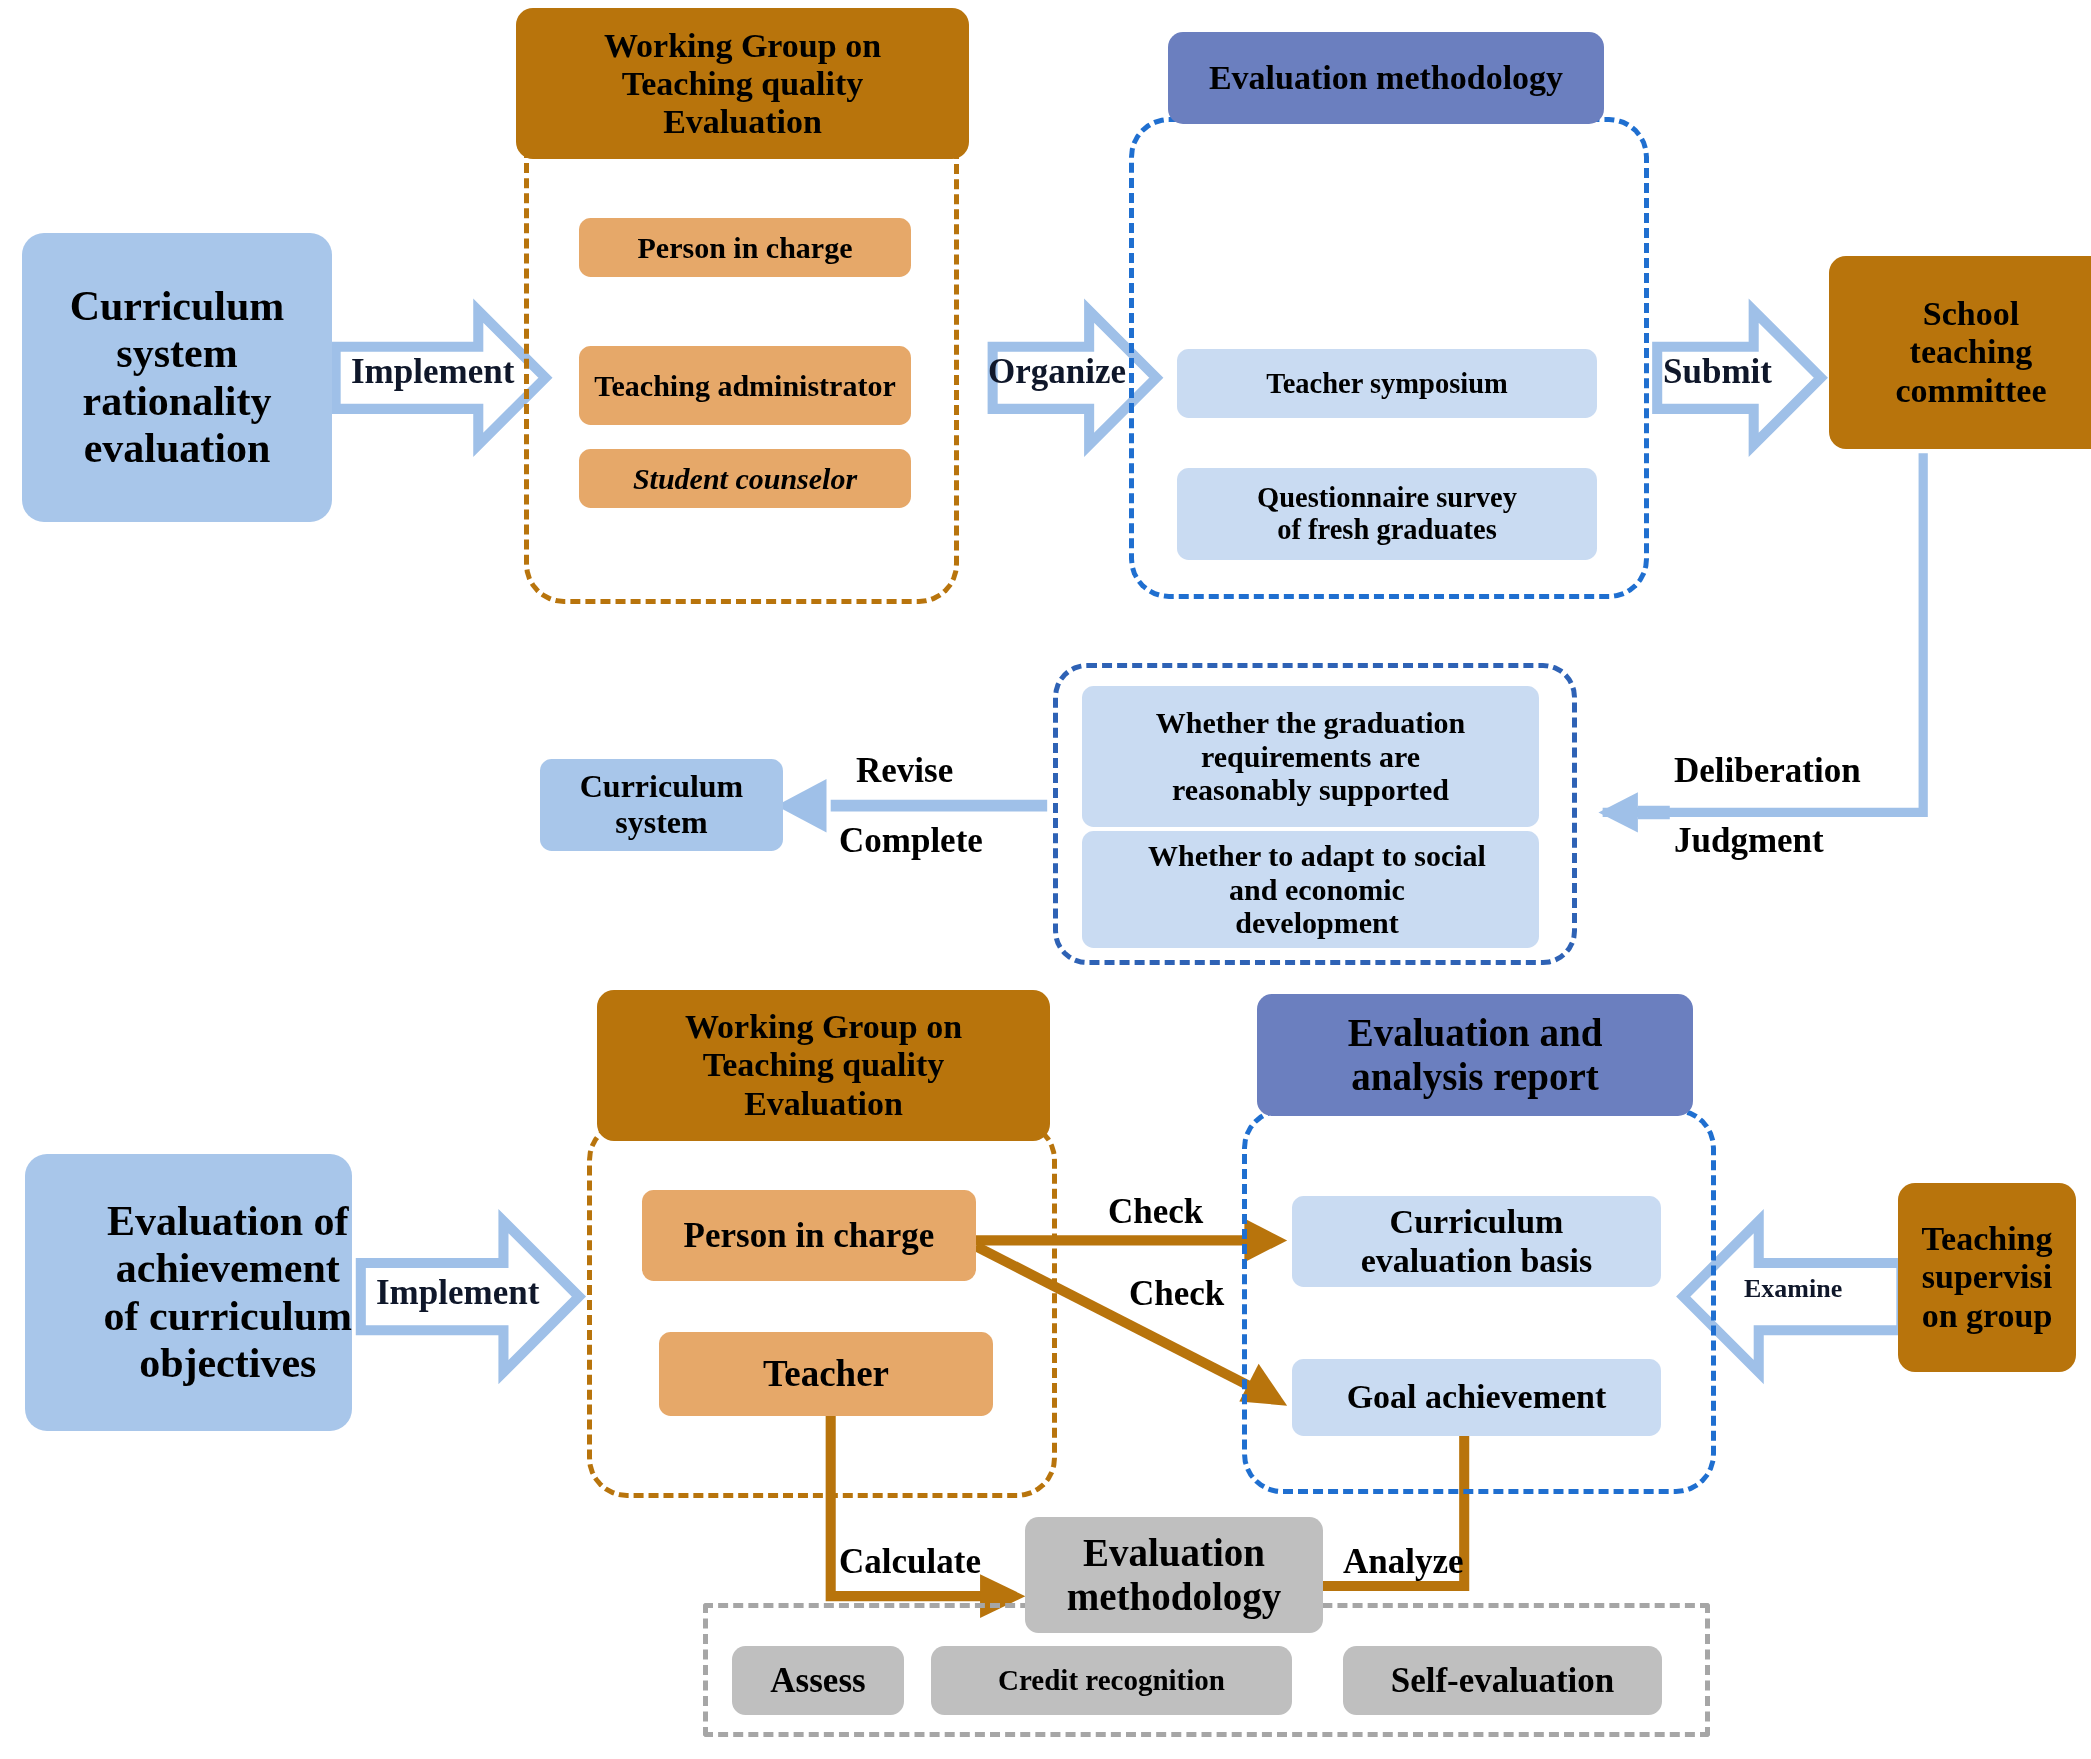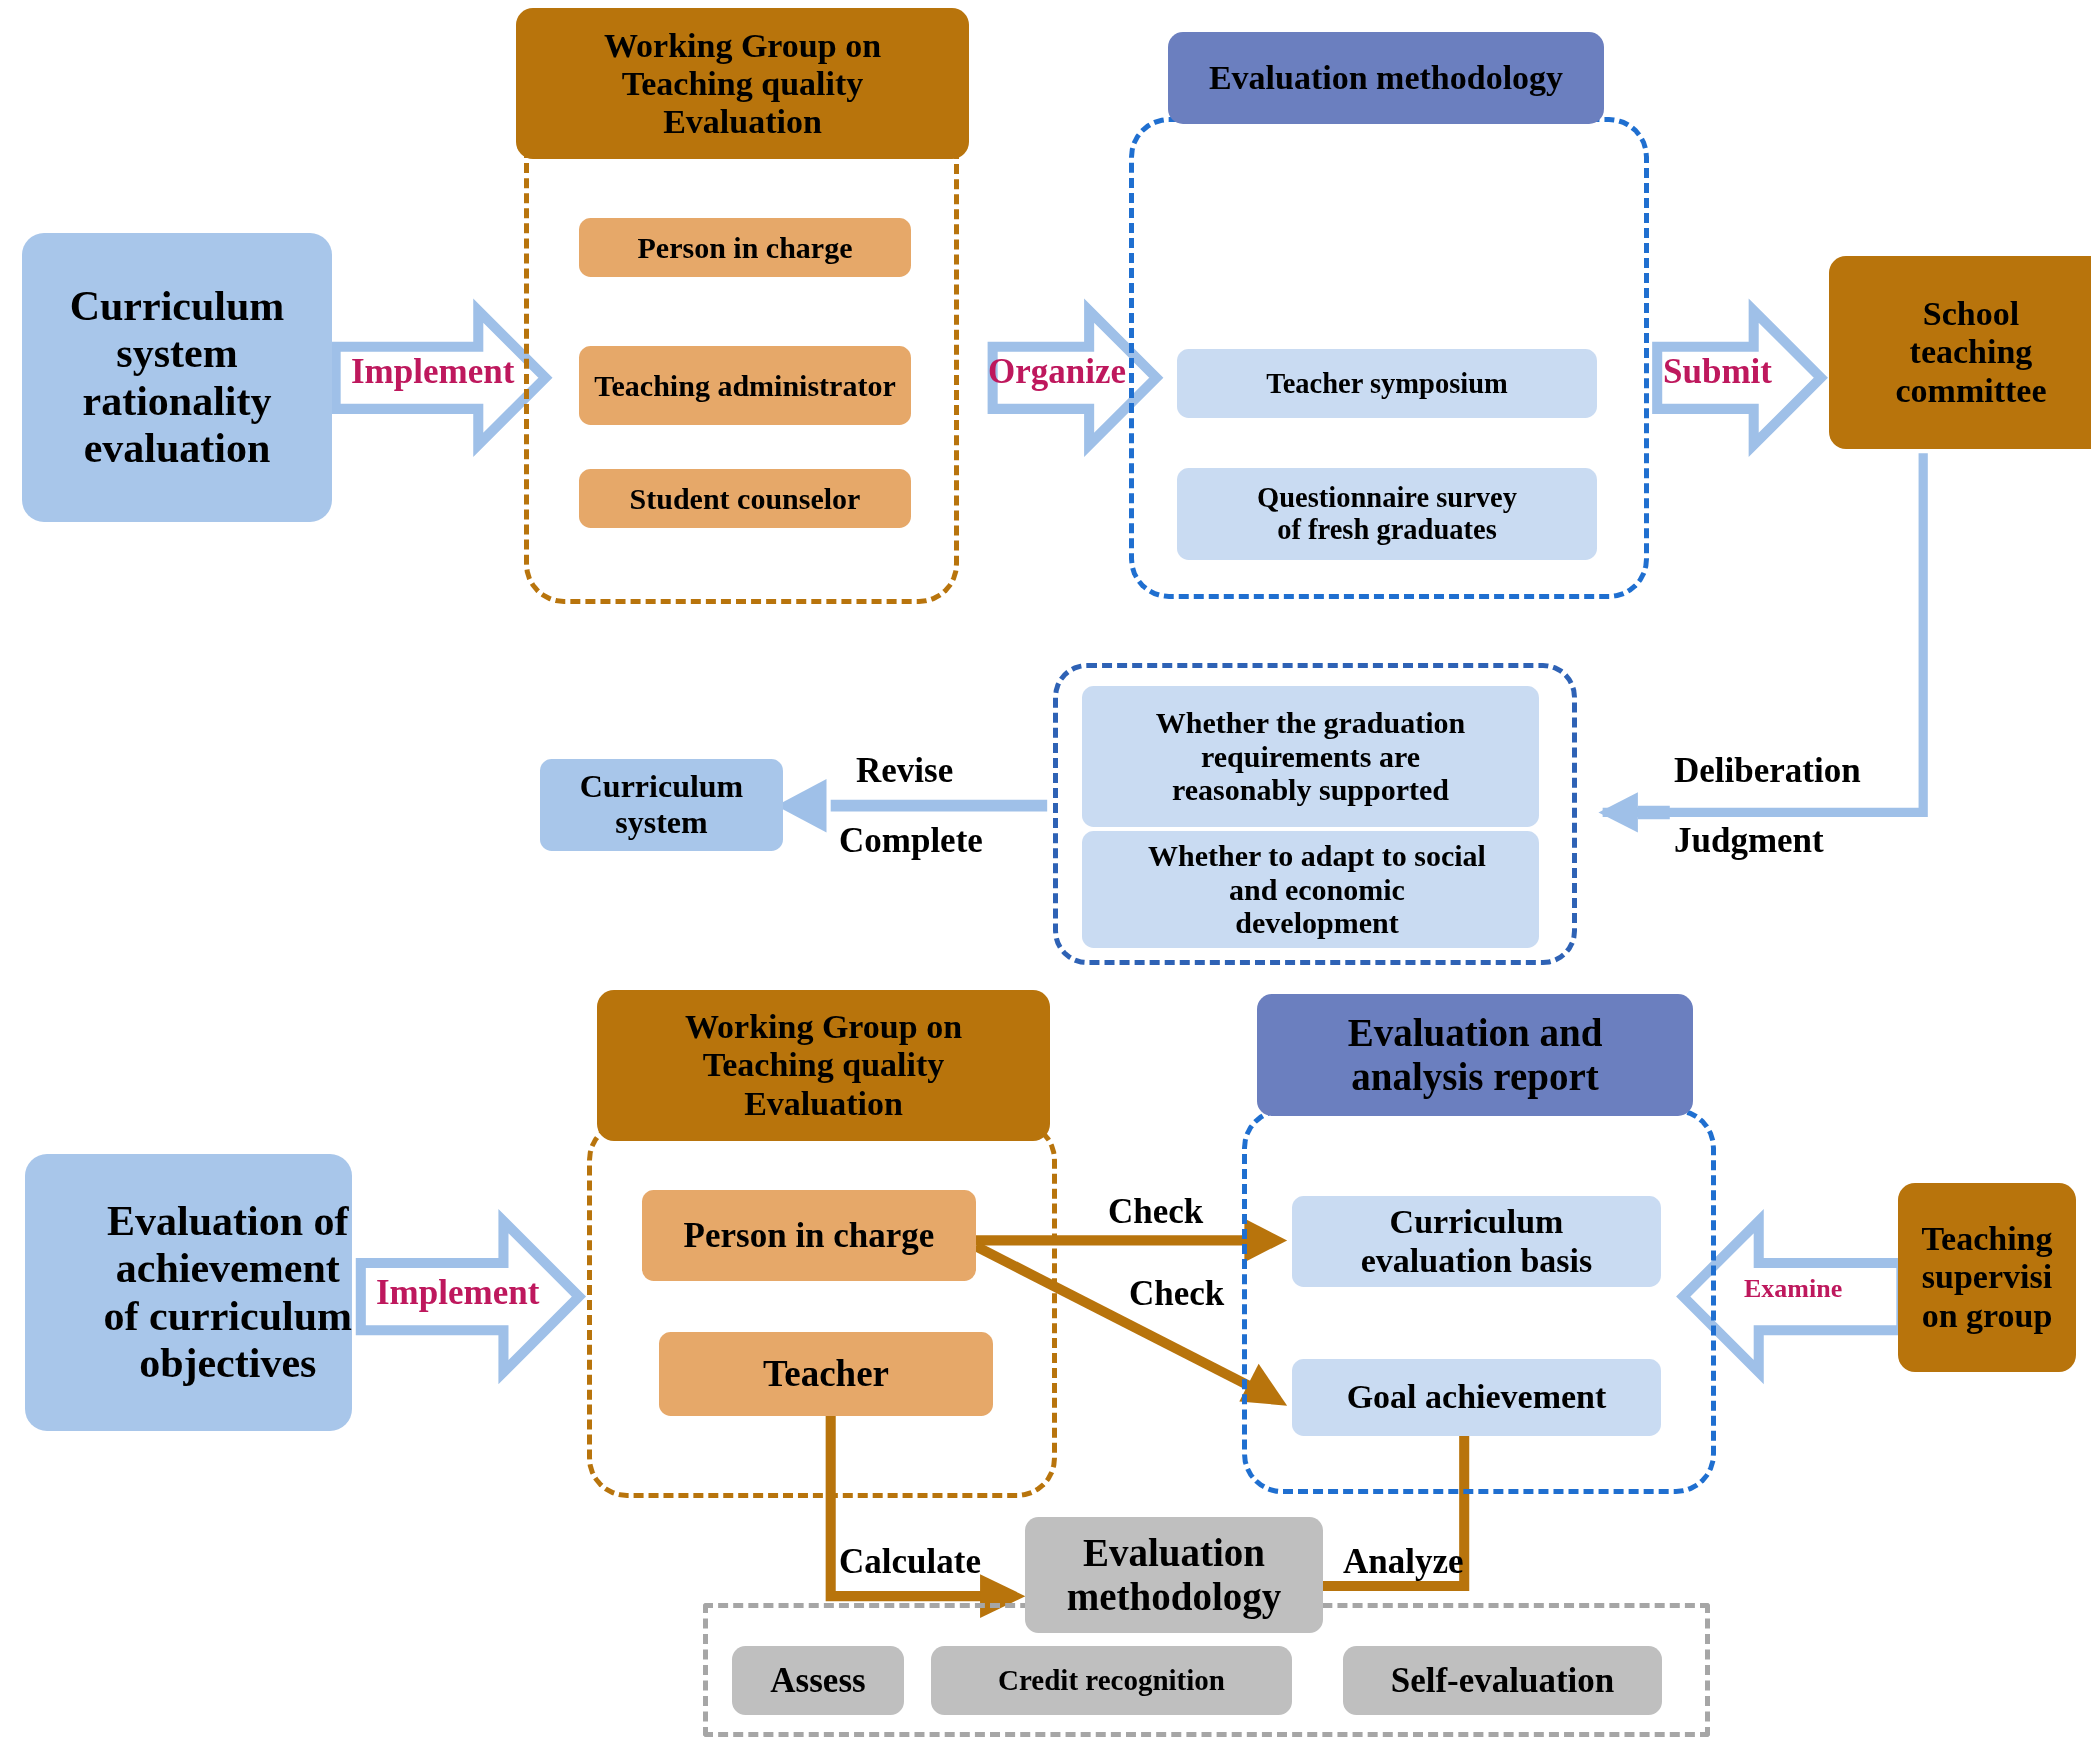--- a/index.html
+++ b/index.html
@@ -18,21 +18,21 @@
   .c-gray{background:#BFBFBF;border-radius:13.4px;}
 
   
   .dash-brown{position:absolute;box-sizing:border-box;border:5.9px dashed #B8740C;border-radius:40px;background:transparent;}
   .dash-blue{position:absolute;box-sizing:border-box;border:5.9px dashed #1F6FD0;border-radius:40px;background:transparent;}
   .dash-blue-sq{position:absolute;box-sizing:border-box;border:5.9px dashed #2E62B5;border-radius:34px;background:transparent;}
   .dash-gray{position:absolute;box-sizing:border-box;border:5px dashed #A6A6A6;border-radius:3.4px;background:transparent;}
 
   
   .lbl{position:absolute;font-weight:bold;color:#000;white-space:nowrap;}
-  .lbl-blue{position:absolute;font-weight:bold;color:#be185d;white-space:nowrap;text-align:center;}
+  .lbl-blue{position:absolute;font-weight:bold;color:#0f172a;white-space:nowrap;text-align:center;}
 
   svg.overlay{position:absolute;left:0;top:0;width:2091px;height:1760px;pointer-events:none;}
   .z-top{z-index:6;}
 </style>
 </head>
 <body>
 
 <div id="stage">
 
   <svg class="overlay" viewBox="0 0 2492 2097">
@@ -113,21 +113,21 @@
 Teaching quality
 Evaluation</span>
   </div>
 
   <div class="box c-orange" style="left:579px;top:218px;width:332px;height:59px;font-size:30px;">
     <span>Person in charge</span>
   </div>
   <div class="box c-orange" style="left:579px;top:346px;width:332px;height:79px;font-size:30px;">
     <span style="white-space:pre-line;">Teaching administrator</span>
   </div>
-  <div class="box c-orange" style="left:579px;top:469px;width:332px;height:59px;font-size:30px;">
+  <div class="box c-orange" style="left:579px;top:449px;width:332px;height:59px;font-size:30px;font-style:italic;">
     <span>Student counselor</span>
   </div>
 
   <div class="lbl-blue" style="left:988px;top:352px;font-size:35px;">Organize</div>
 
   <div class="dash-blue" style="left:1129px;top:117px;width:520px;height:482px;"></div>
 
   <div class="box c-darkblue z-top" style="left:1168px;top:32px;width:436px;height:92px;font-size:34px;">
     <span>Evaluation methodology</span>
   </div>

